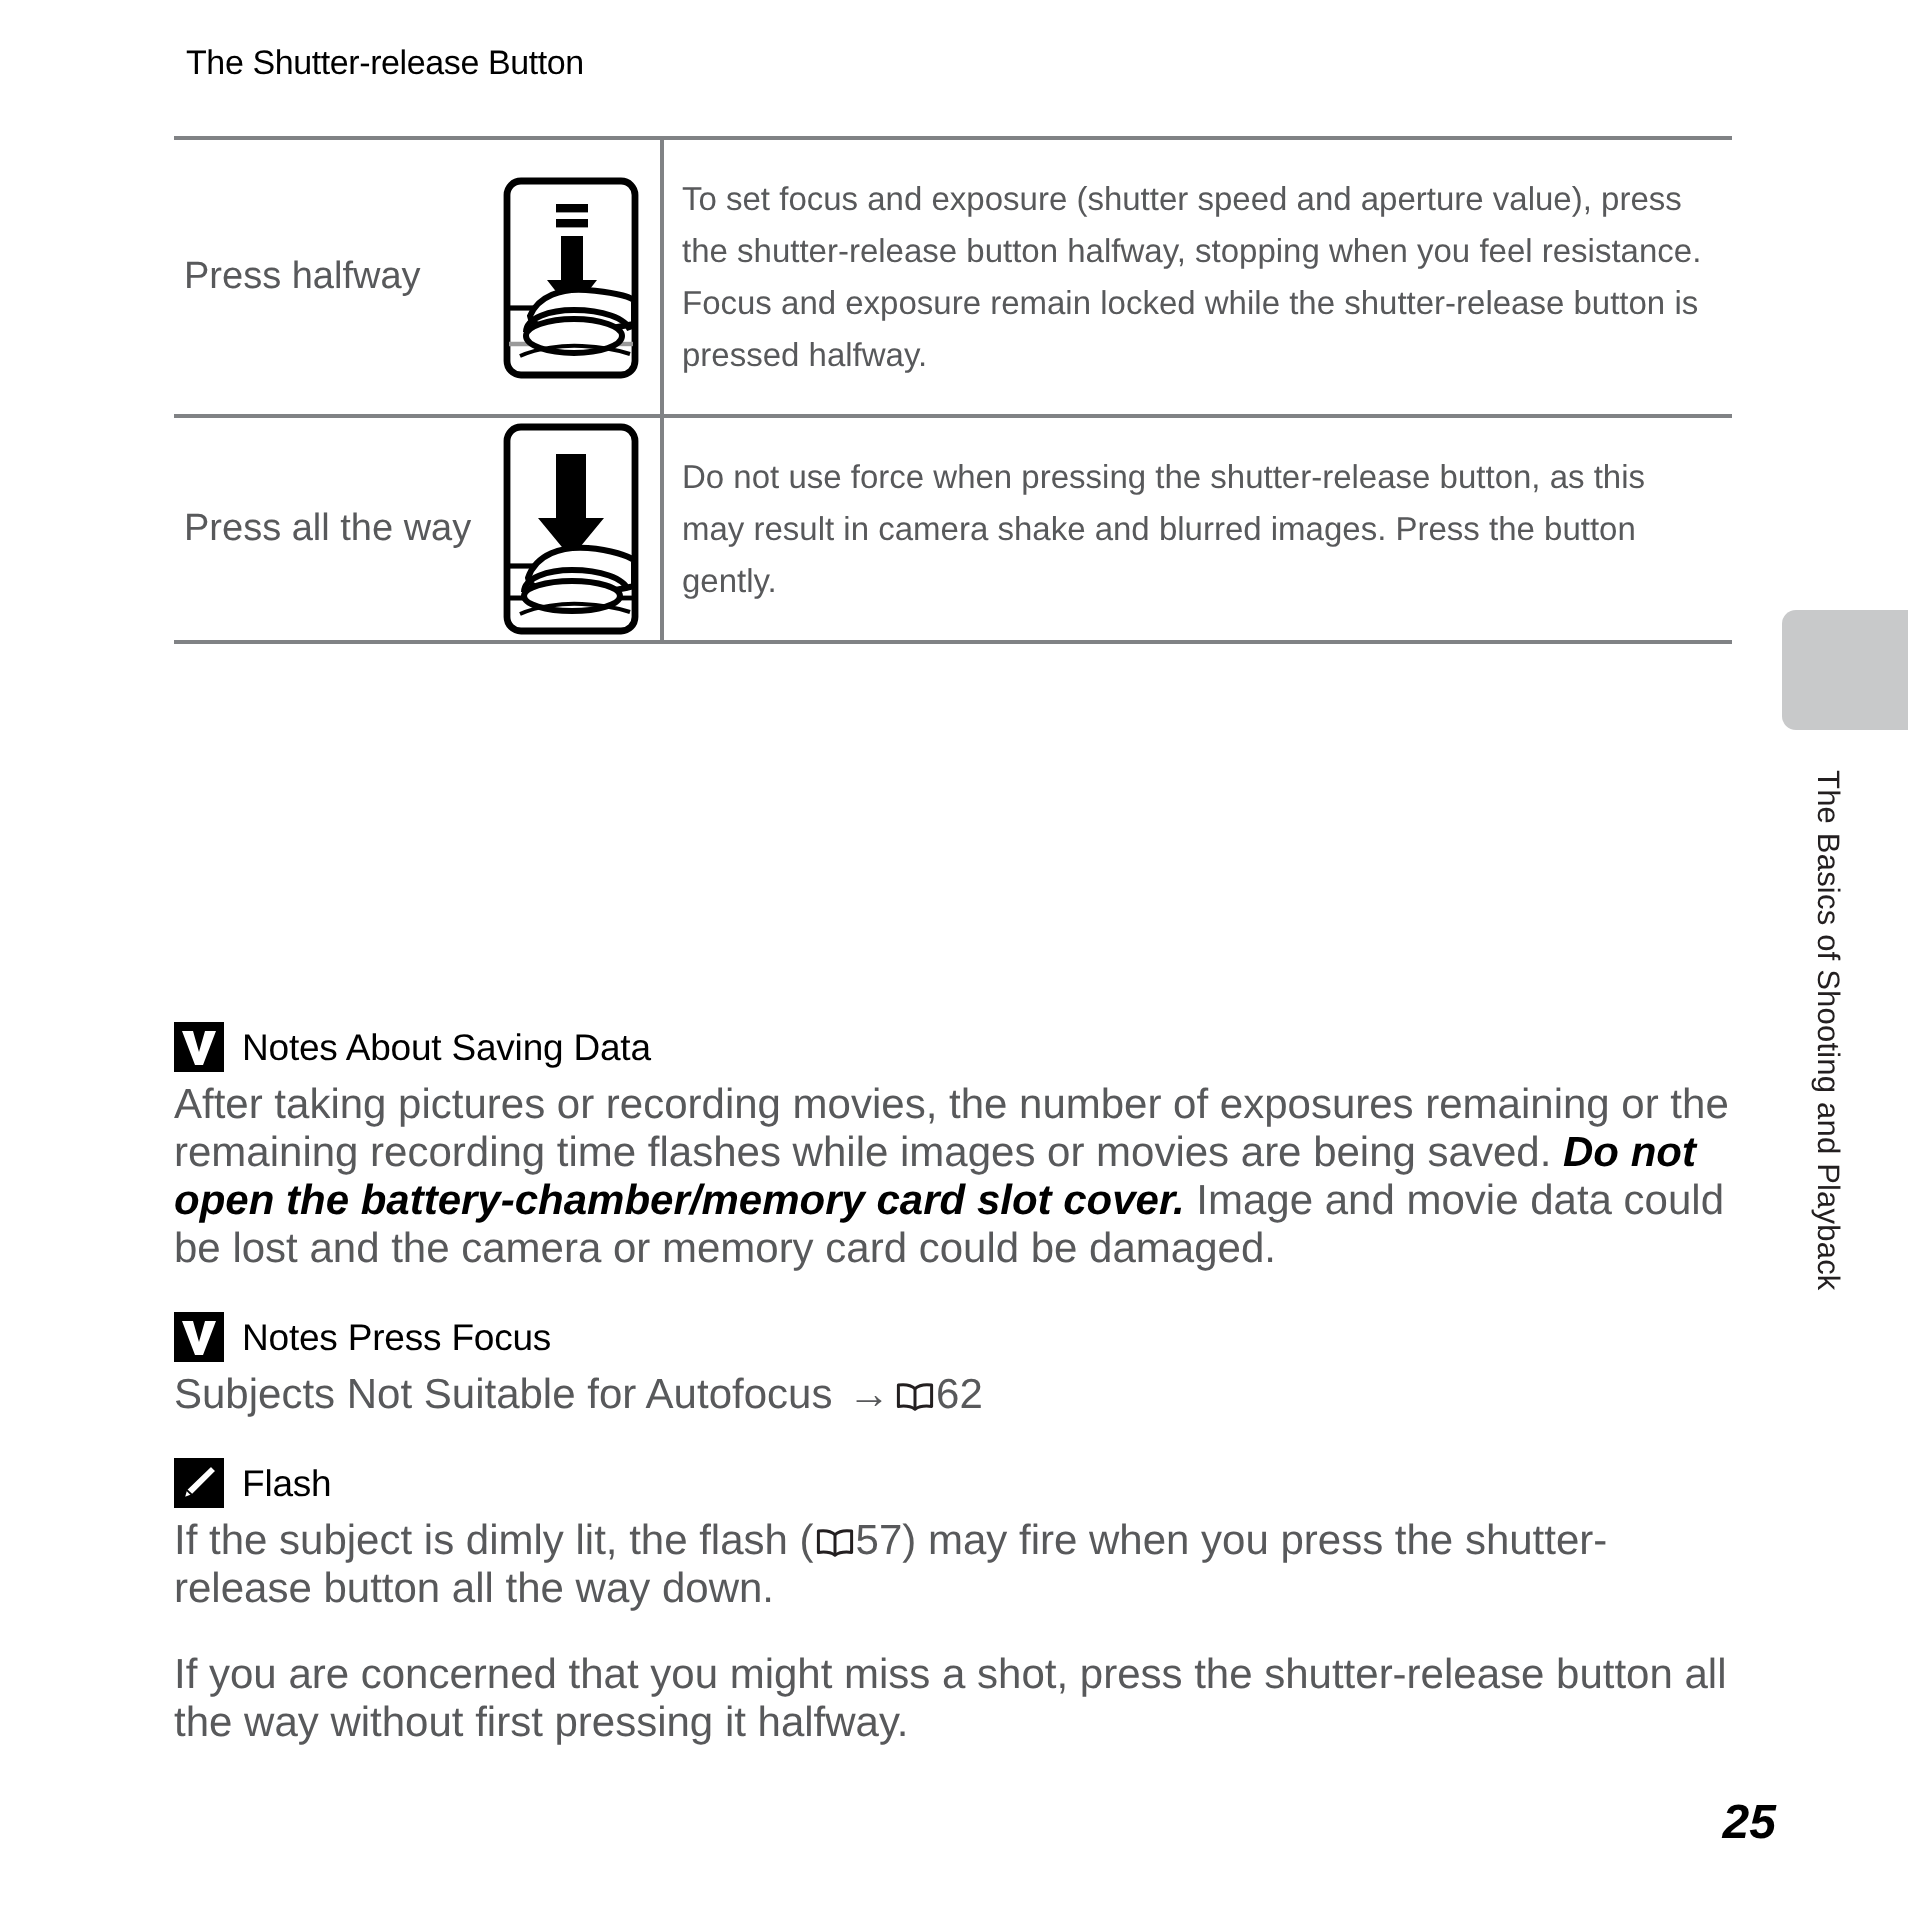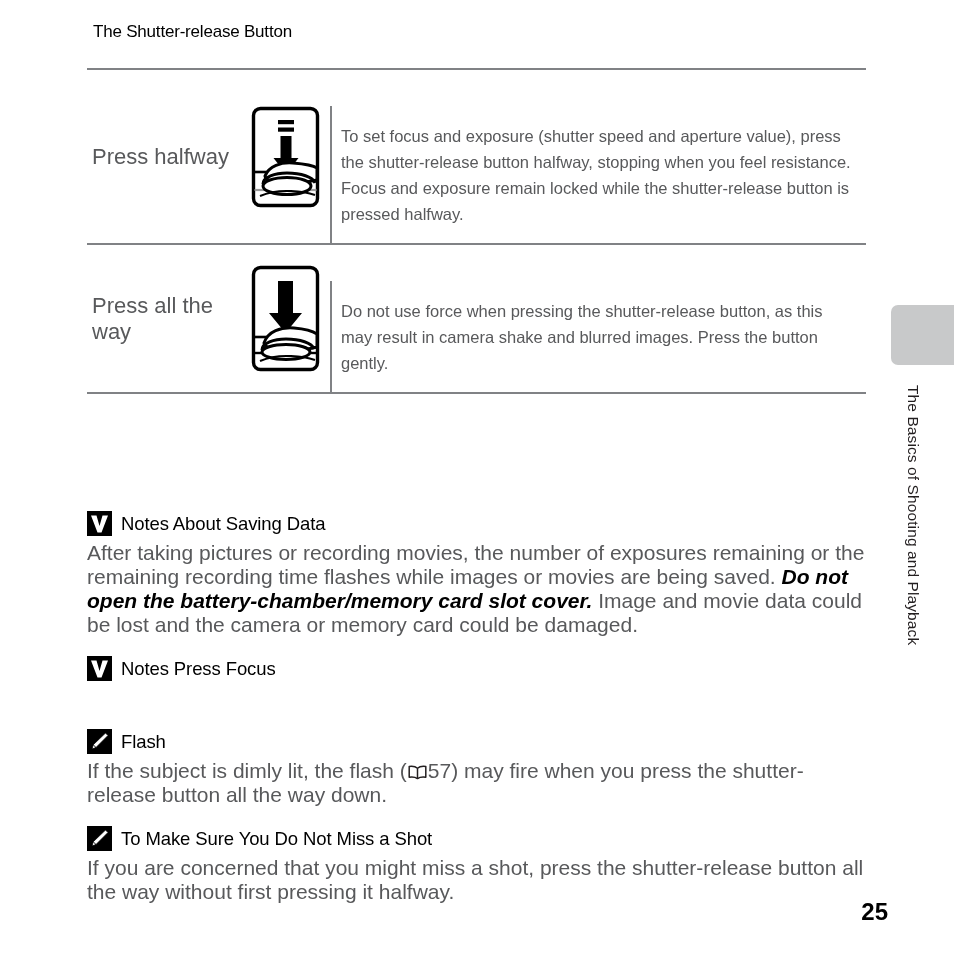--- a/index.html
+++ b/index.html
@@ -50,40 +50,39 @@
     border-top: 2px solid #808285;
   }
   .cell-label {
     width: 153px;
     flex: 0 0 153px;
     display: flex;
     align-items: center;
     justify-content: flex-start;
     padding-left: 5px;
     box-sizing: border-box;
-    font-size: 22px;
+    font-size: 19px;
     color: #58595b;
   }
   .cell-icon {
     width: 90px;
     flex: 0 0 90px;
     display: flex;
     align-items: center;
     justify-content: center;
     box-sizing: border-box;
   }
   .cell-desc {
     flex: 1 1 auto;
     border-left: 2px solid #808285;
     padding: 17px 10px 16px 9px;
     box-sizing: border-box;
     font-size: 16.5px;
     line-height: 26px;
     color: #58595b;
-    margin-top: 36px;
   }
   .cell-desc p {
     margin: 0;
   }
 
   .shutter-icon { display: block; }
 
   
   .note-block {
     position: absolute;
@@ -151,20 +150,21 @@
     white-space: nowrap;
     letter-spacing: 0.1px;
   }
 
   
   .page-number {
     position: absolute;
     right: 66px;
     bottom: 28px;
     font-size: 24px;
+    font-style: italic;
     font-weight: bold;
     color: #000000;
   }
 </style>
 </head>
 <body>
 
 <div class="page">
 
   <div class="page-title">The Shutter-release Button</div>
@@ -237,20 +237,26 @@
     </div>
   </div>
 
   <div class="note-block" style="top: 656px;">
     <div class="note-head">
       <svg class="note-badge" viewBox="0 0 25 25">
         <rect x="0" y="0" width="25" height="25" fill="#000000"></rect>
         <path d="M4 4.5 L9.5 4.5 L12.5 15 L15.5 4.5 L21 4.5 L14.5 21.5 L10.5 21.5 Z" fill="#ffffff"></path>
       </svg>
       <span class="note-title">Notes Press Focus</span>
+    </div>
+    <div class="note-body">
+      <span>Subjects Not Suitable for Autofocus </span><span class="arrow-glyph">→</span><svg class="book-glyph" width="19" height="15" viewBox="0 0 19 15">
+        <path d="M9.5 3.3 C7.4 1.4 4.2 1.1 1.2 1.5 L1.2 12.2 C4.2 11.8 7.4 12.1 9.5 13.6 C11.6 12.1 14.8 11.8 17.8 12.2 L17.8 1.5 C14.8 1.1 11.6 1.4 9.5 3.3 Z" fill="#ffffff" stroke="#231f20" stroke-width="1.5" stroke-linejoin="round"></path>
+        <path d="M9.5 3.3 L9.5 13.6" stroke="#231f20" stroke-width="1.5"></path>
+      </svg><span>62</span>
     </div>
   </div>
 
   <div class="note-block" style="top: 729px;">
     <div class="note-head">
       <svg class="note-badge" viewBox="0 0 25 25">
         <rect x="0" y="0" width="25" height="25" fill="#000000"></rect>
         <path d="M18.5 4 L21 6.5 L9 18.5 L5 20 L6.2 15.8 Z" fill="#ffffff" stroke="#000000" stroke-width="0.8" stroke-linejoin="round"></path>
         <path d="M6.2 15.8 L9 18.5" stroke="#000000" stroke-width="0.9"></path>
       </svg>
@@ -258,28 +264,20 @@
     </div>
     <div class="note-body">
       <span>If the subject is dimly lit, the flash (</span><svg class="book-glyph" width="19" height="15" viewBox="0 0 19 15">
         <path d="M9.5 3.3 C7.4 1.4 4.2 1.1 1.2 1.5 L1.2 12.2 C4.2 11.8 7.4 12.1 9.5 13.6 C11.6 12.1 14.8 11.8 17.8 12.2 L17.8 1.5 C14.8 1.1 11.6 1.4 9.5 3.3 Z" fill="#ffffff" stroke="#231f20" stroke-width="1.5" stroke-linejoin="round"></path>
         <path d="M9.5 3.3 L9.5 13.6" stroke="#231f20" stroke-width="1.5"></path>
       </svg><span>57</span><span>) may fire when you press the shutter-release button all the way down.</span>
     </div>
   </div>
 
   <div class="note-block" style="top: 826px;">
-    <div class="note-head">
-      <svg class="note-badge" viewBox="0 0 25 25">
-        <rect x="0" y="0" width="25" height="25" fill="#000000"></rect>
-        <path d="M18.5 4 L21 6.5 L9 18.5 L5 20 L6.2 15.8 Z" fill="#ffffff" stroke="#000000" stroke-width="0.8" stroke-linejoin="round"></path>
-        <path d="M6.2 15.8 L9 18.5" stroke="#000000" stroke-width="0.9"></path>
-      </svg>
-      <span class="note-title">To Make Sure You Do Not Miss a Shot</span>
-    </div>
     <div class="note-body">
       <span>If you are concerned that you might miss a shot, press the shutter-release button all the way without first pressing it halfway.</span>
     </div>
   </div>
 
   <div class="side-tab"></div>
   <div class="side-text">The Basics of Shooting and Playback</div>
 
   <div class="page-number">25</div>
 

